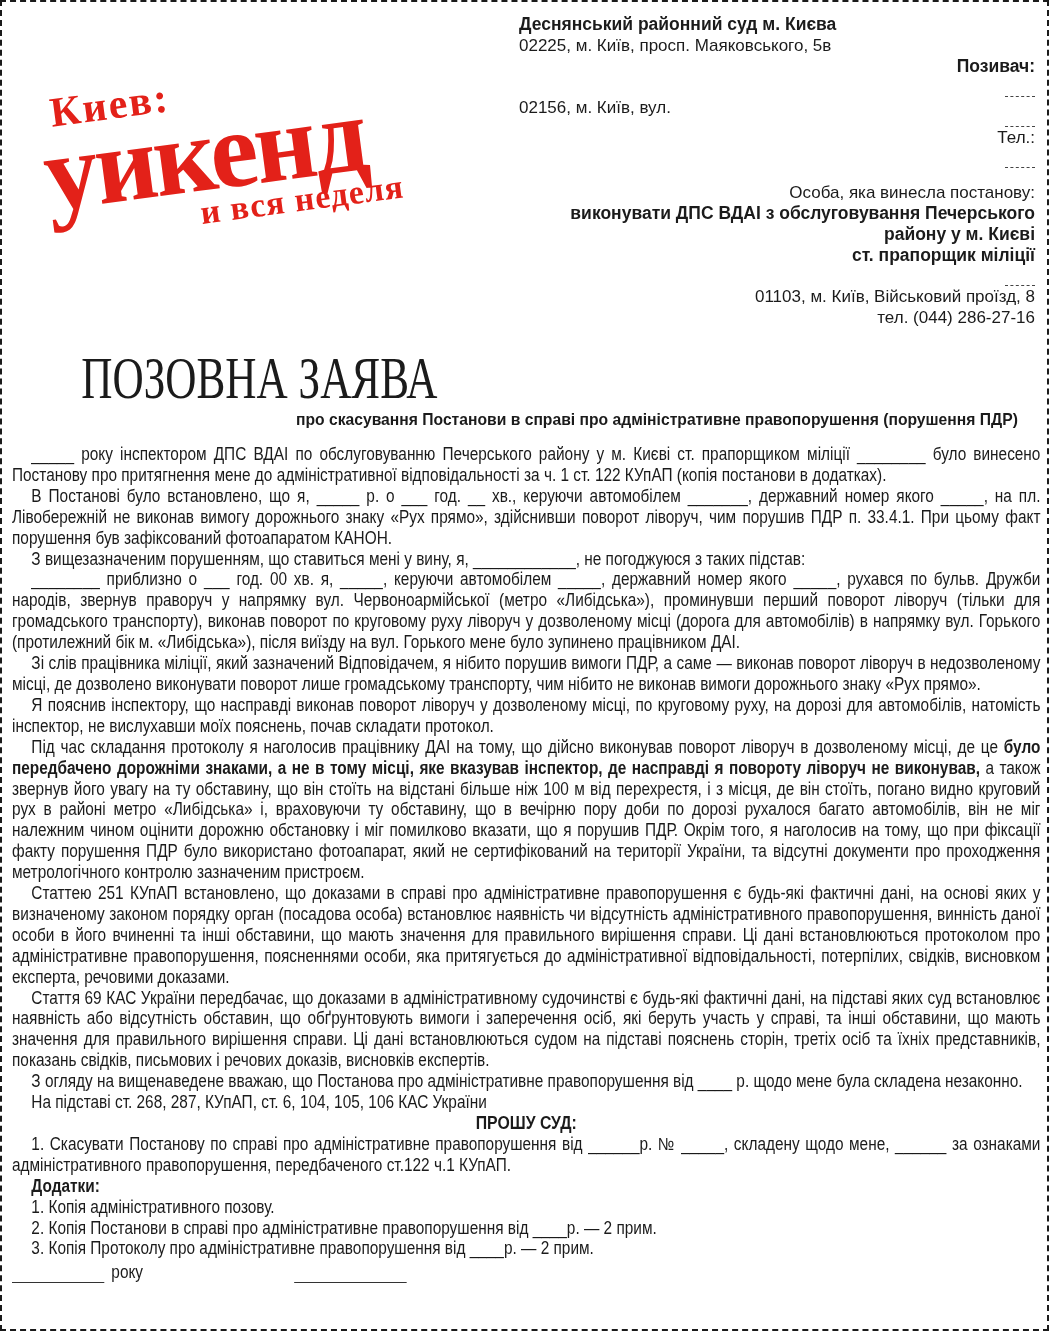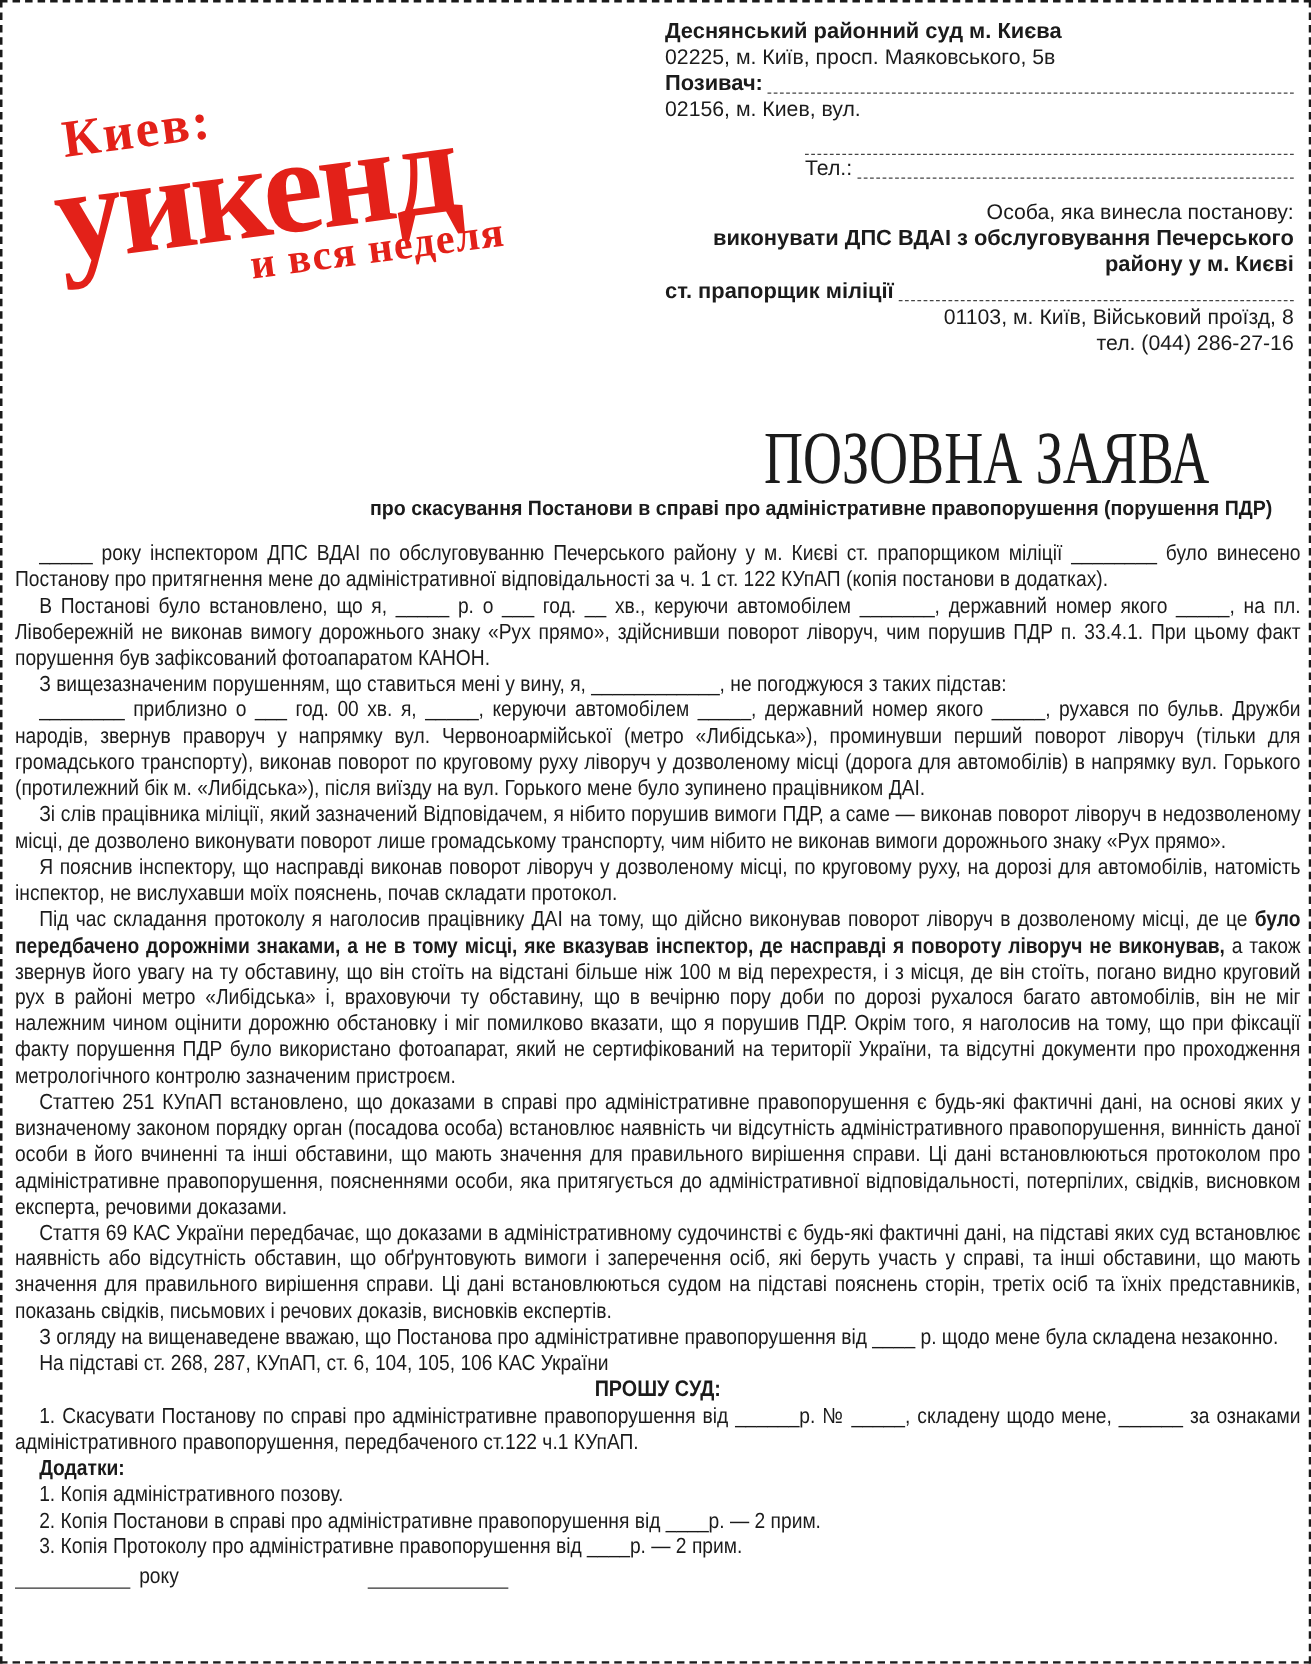--- a/index.html
+++ b/index.html
@@ -13,32 +13,32 @@
   
   .header { position:relative; height:300px; }
   .logo {
     position:absolute; left:30px; top:52px; transform:rotate(-7.5deg);
     color:var(--logo-red); font-family:"Liberation Serif", serif; font-weight:bold;
     width:400px; user-select:none;
   }
   .logo-kiev   { font-size:42px; margin-left:14px; margin-bottom:-16px; letter-spacing:2px; }
   .logo-weekend{ font-size:108px; line-height:0.98; letter-spacing:-3px; }
   .logo-week   { font-size:34px; margin-top:-14px; margin-left:150px; letter-spacing:1px; }
-  .header-right { position:absolute; left:520px; right:2px; top:2px; font-size:17px; line-height:21px; }
-  .hline { display:flex; align-items:center; gap:4px; }
+  .header-right { position:absolute; left:507px; right:2px; top:2px; font-size:17px; line-height:21px; }
+  .hline { display:flex; align-items:flex-end; gap:19px;flex-direction:column; }
   .hb { font-weight:bold; font-size:17.5px; white-space:nowrap; }
   .blank { flex:1; border-bottom:1.5px dashed #444; height:1.05em; min-width:30px; }
   .indent130 { margin-left:112px; }
   .right  { text-align:right; }
   .center-ish { text-align:right; padding-left:90px; }
   .sp8  { height:8px; }
   .sp14 { height:14px; }
   .rank-row { }
   
-  .title-wrap { text-align:right; margin-top:20px; height:64px; }
+  .title-wrap { text-align:left; margin-top:32px; height:64px; }
   .doc-title {
     display:inline-block; font-family:"Liberation Serif", serif; font-size:60px;
     font-weight:normal; letter-spacing:0; transform:scaleX(0.72); transform-origin:center;
     white-space:nowrap;
   }
   .subtitle-wrap { text-align:right; margin-top:2px; height:26px; }
   .subtitle { display:inline-block; font-size:16.5px; font-weight:bold; transform:scaleX(0.95); transform-origin:center; white-space:nowrap; }
   
   .condensed {
     width:1170px; transform:scaleX(0.879); transform-origin:0 0;
@@ -68,21 +68,21 @@
       <div class="logo-week">и вся неделя</div>
     </div>
 
     <div class="header-right">
       <div class="hb">Деснянський районний суд м. Києва</div>
       <div>02225, м. Київ, просп. Маяковського, 5в</div>
       <div class="hline">
         <span class="hb">Позивач:</span>
         <span class="blank"></span>
       </div>
-      <div>02156, м. Киев, вул.</div>
+      <div>02156, м. Київ, вул.</div>
       <div class="sp8"></div>
       <div class="hline indent130">
         <span class="blank"></span>
       </div>
       <div class="hline indent130">
         <span>Тел.:</span>
         <span class="blank"></span>
       </div>
       <div class="sp14"></div>
       <div class="right">Особа, яка винесла постанову:</div>

